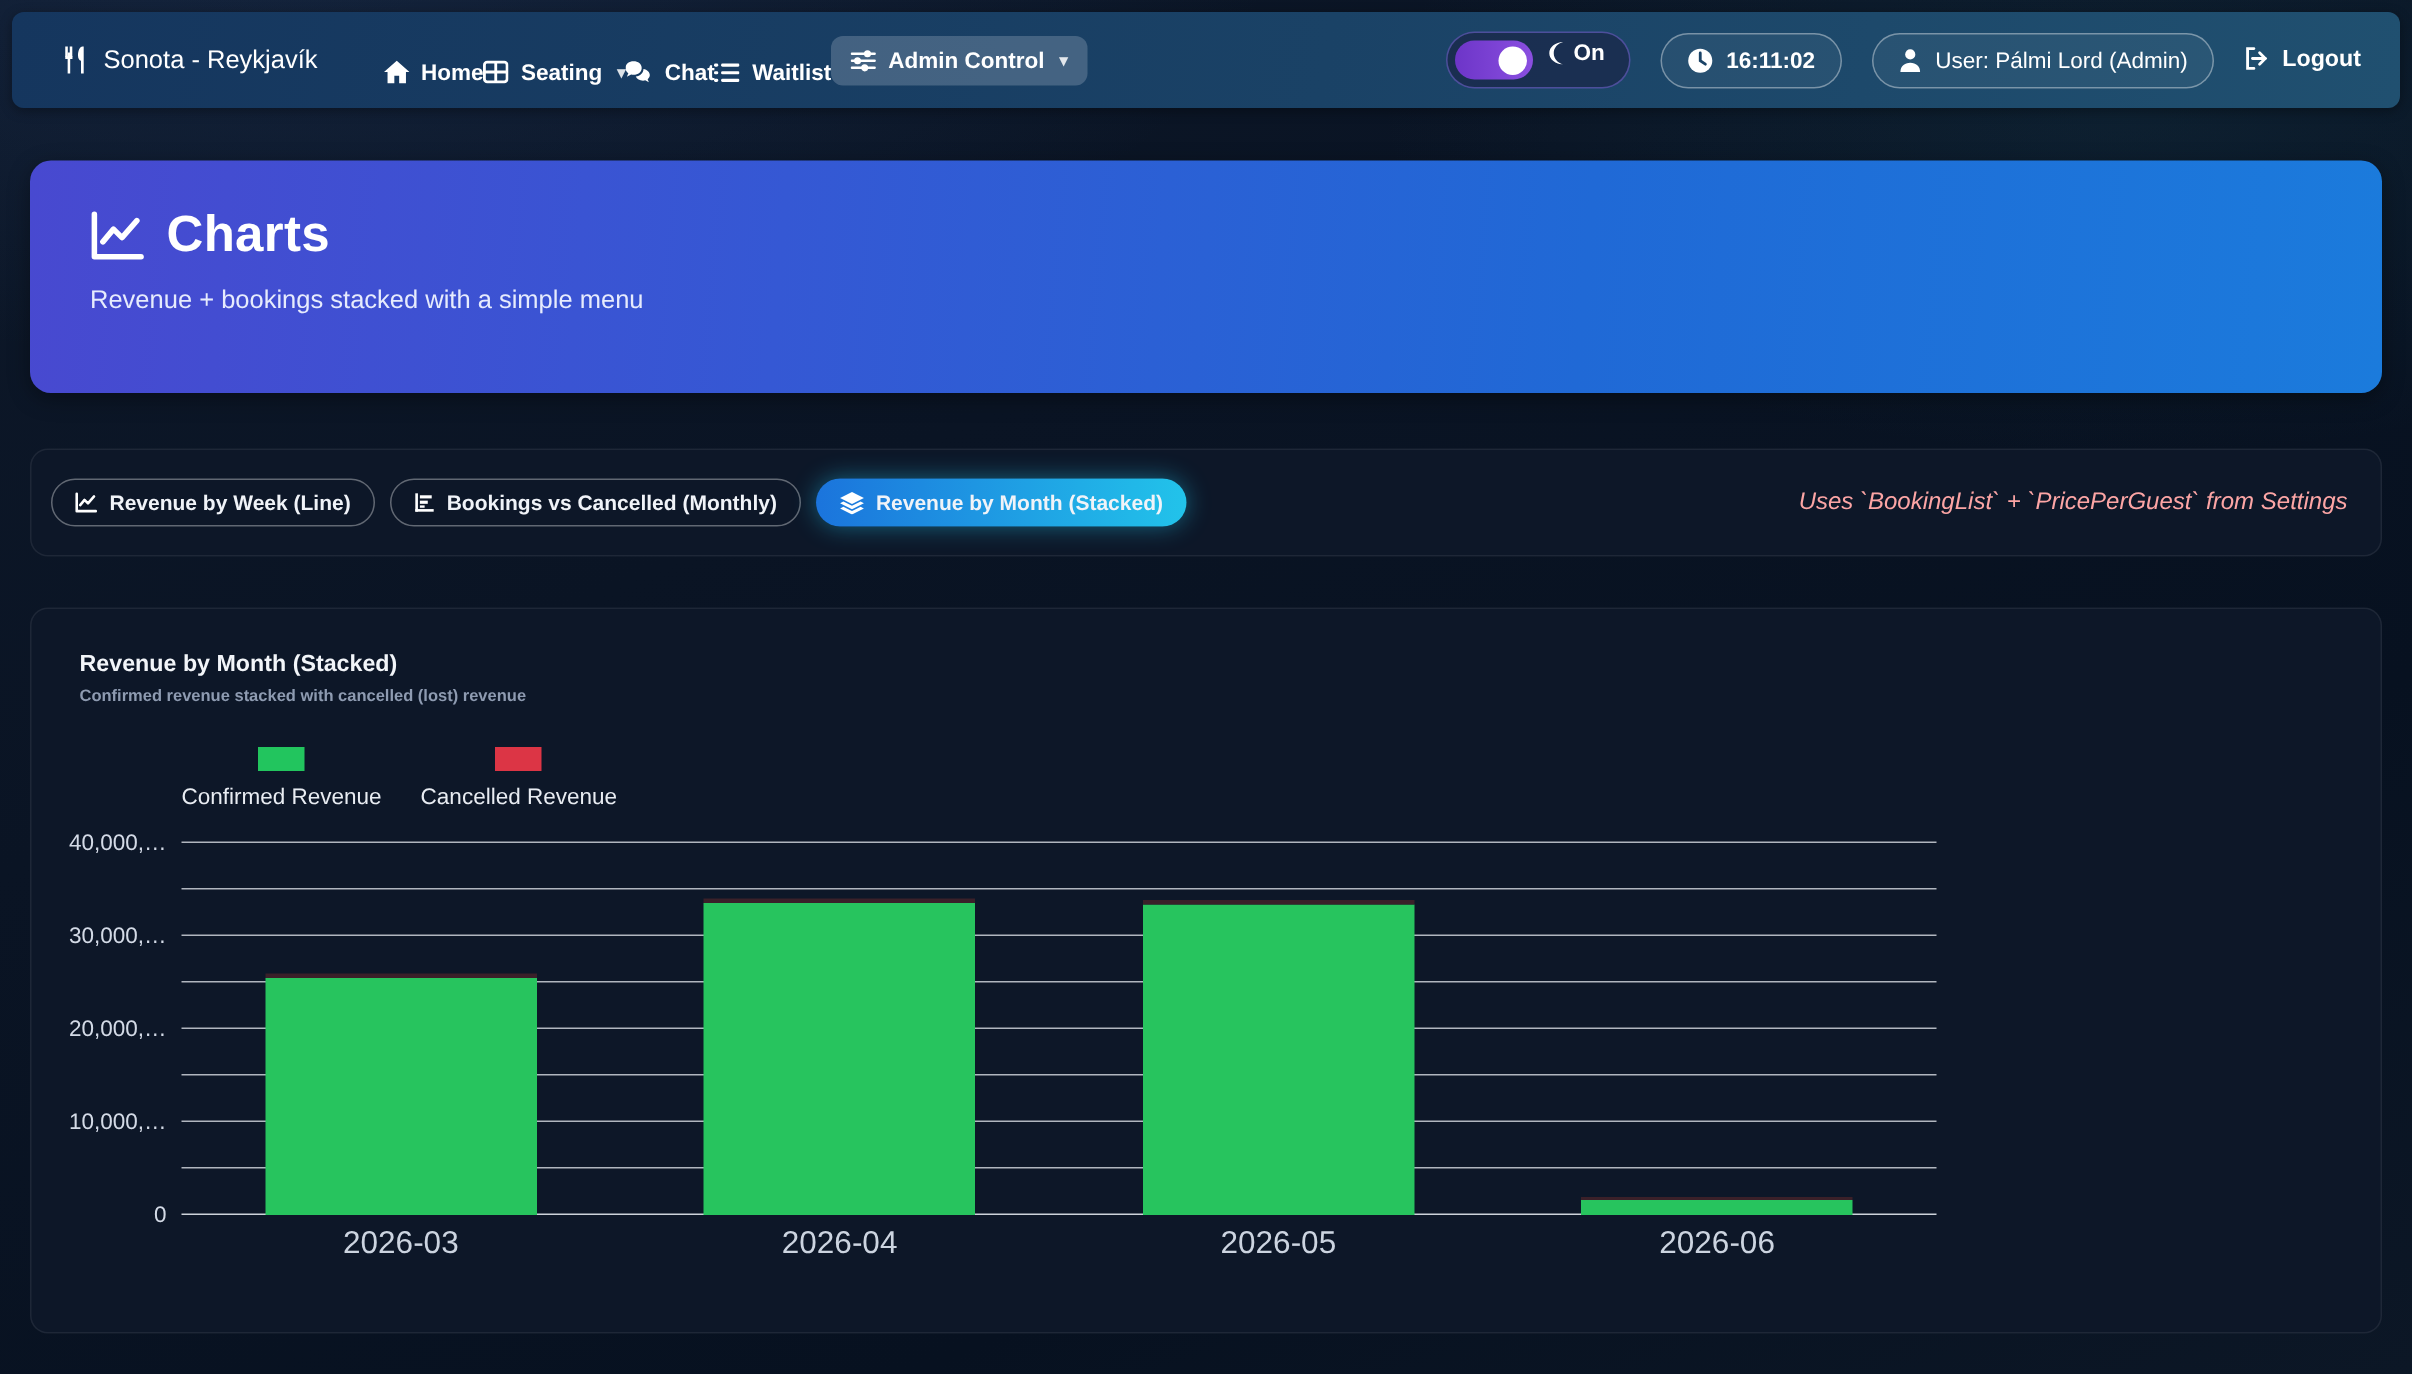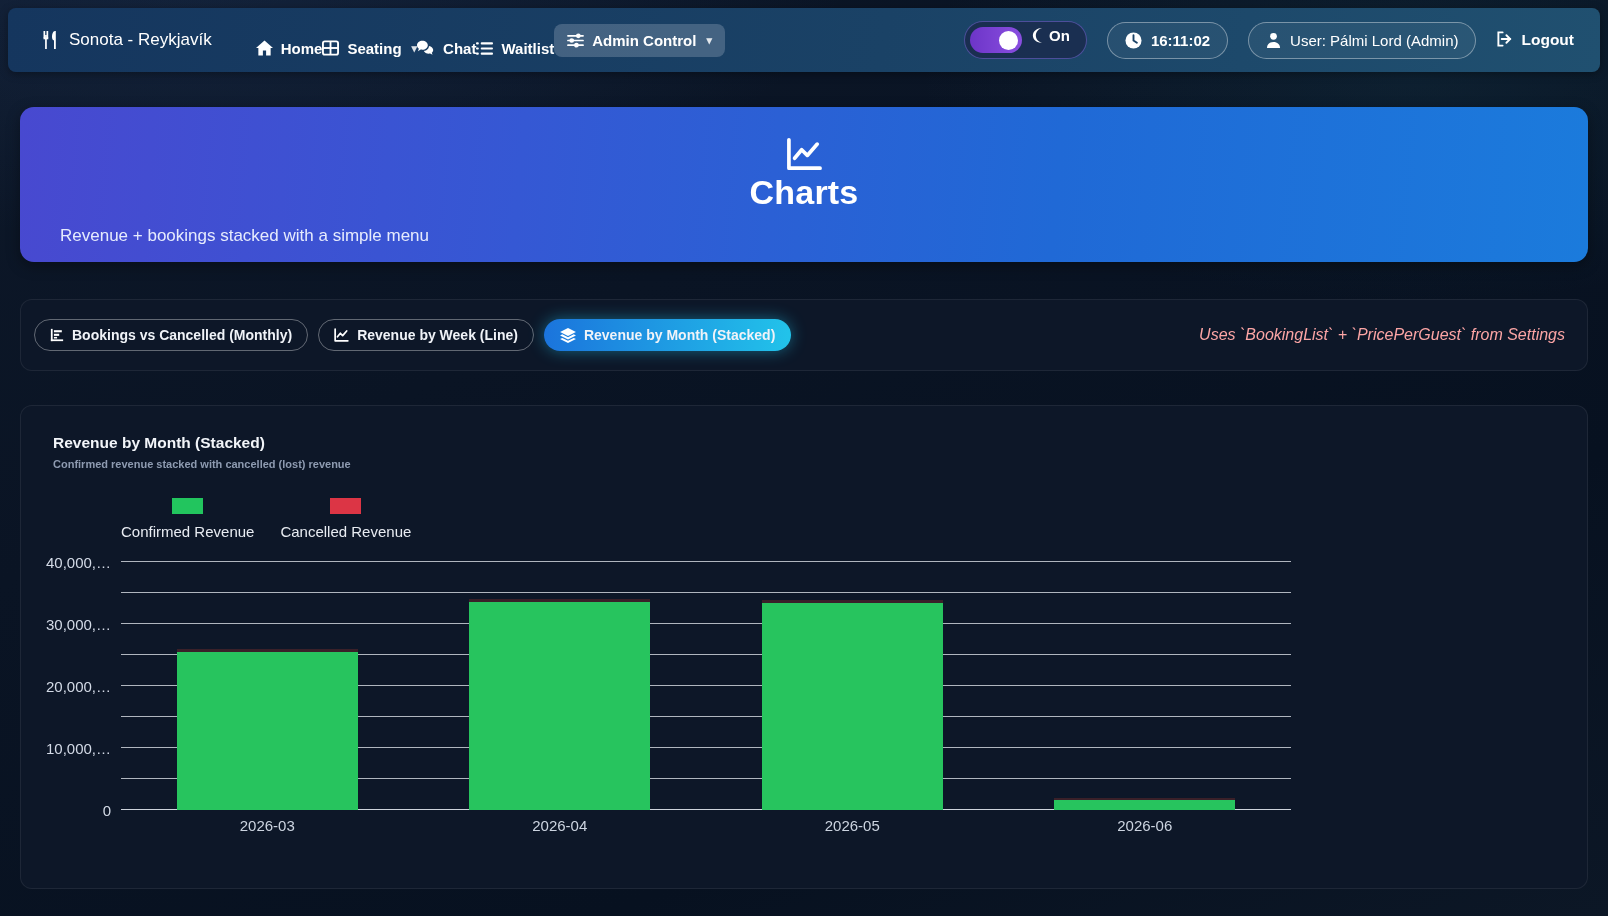--- a/index.html
+++ b/index.html
@@ -46,21 +46,21 @@
   }
   .pill.bold { font-weight:bold; }
   .logout { display:flex; align-items:flex-start; gap:8px; font-weight:bold; font-size:15.5px; cursor:pointer; }
 
   
   .hero {
     margin:35px 20px 0 20px; height:155px; border-radius:14px;
     background:linear-gradient(95deg,#4849d0 0%, #3558d4 32%, #2069d6 66%, #1b7bdc 100%);
     padding:30px 40px; box-shadow:0 4px 14px rgba(0,0,0,0.35);
   }
-  .hero-title-row { display:flex; align-items:center; gap:2px;flex-direction:column; }
+  .hero-title-row { display:flex; align-items:center; gap:14px; }
   .hero-title { font-size:34px; font-weight:bold; letter-spacing:0.2px; }
   .hero-sub { margin-top:14px; font-size:17px; color:#e6ebfd; }
 
   
   .card {
     margin:37px 20px 0 20px; border-radius:12px;
     background:#0d1728; border:1px solid rgba(255,255,255,0.07);
   }
   .menu-card { height:72px; display:flex; align-items:center; padding:0 22px 0 13px; }
   .menu-buttons { display:flex; align-items:center; gap:10px; }
@@ -91,21 +91,21 @@
   .gridline { position:absolute; left:0; right:0; height:1px; background:rgba(240,244,250,0.72); }
   .gridline.zero { background:rgba(240,244,250,0.85); }
   .ytick {
     position:absolute; right:calc(100% + 10px); transform:translateY(50%);
     font-size:15px; color:#d3dae6; white-space:nowrap;
   }
   .slot { position:absolute; bottom:0; height:100%; }
   .bar { position:absolute; bottom:0; left:19%; width:62%; height:100%; cursor:pointer; }
   .seg { position:absolute; left:0; right:0; }
   .xlabels { display:flex; width:1170px; margin-top:7px; }
-  .xlabel { width:25%; text-align:center; font-size:15px; color:#ccd4e0; }
+  .xlabel { width:25%; text-align:center; font-size:21px; color:#ccd4e0; }
 </style>
 </head>
 <body>
 
 <div class="navbar">
   <div class="brand">
     <span>
       <svg width="17" height="20" viewBox="0 0 16 20" fill="#fff">
         <rect x="1" y="1" width="1.7" height="7"></rect>
           <rect x="4" y="1" width="1.7" height="7"></rect>
@@ -233,38 +233,38 @@
     </span>
     <span class="hero-title">Charts</span>
   </div>
   <div class="hero-sub">Revenue + bookings stacked with a simple menu</div>
 </div>
 
 <div class="card menu-card">
   <div class="menu-buttons">
     <button class="chart-btn">
       <span>
+        <svg width="15" height="14" viewBox="0 0 26 24" fill="none" stroke="#fff" stroke-width="3" stroke-linecap="round" stroke-linejoin="round">
+          <path d="M2 2v20h22"></path>
+            <path d="M6 15l5-6 4 4 7-8"></path>
+        </svg>
+      </span>
+      <span>Revenue by Week (Line)</span>
+    </button>
+    <button class="chart-btn">
+      <span>
         <svg width="14" height="14" viewBox="0 0 16 16" fill="#fff">
           <rect x="1" y="1" width="2" height="14"></rect>
             <rect x="1" y="13" width="14" height="2"></rect>
           <rect x="4.5" y="2.5" width="9" height="2.4"></rect>
             <rect x="4.5" y="6.6" width="6" height="2.4"></rect>
             <rect x="4.5" y="10.2" width="3.6" height="1.8"></rect>
         </svg>
       </span>
       <span>Bookings vs Cancelled (Monthly)</span>
-    </button>
-    <button class="chart-btn">
-      <span>
-        <svg width="15" height="14" viewBox="0 0 26 24" fill="none" stroke="#fff" stroke-width="3" stroke-linecap="round" stroke-linejoin="round">
-          <path d="M2 2v20h22"></path>
-            <path d="M6 15l5-6 4 4 7-8"></path>
-        </svg>
-      </span>
-      <span>Revenue by Week (Line)</span>
     </button>
     <button class="chart-btn active">
       <span>
         <svg width="16" height="15" viewBox="0 0 18 17" fill="#fff">
           <path d="M9 0l9 4.5L9 9 0 4.5z"></path>
           <path d="M2.5 7.2L9 10.4l6.5-3.2L18 8.5 9 13 0 8.5z"></path>
           <path d="M2.5 11.2L9 14.4l6.5-3.2L18 12.5 9 17 0 12.5z"></path>
         </svg>
       </span>
       <span>Revenue by Month (Stacked)</span>

